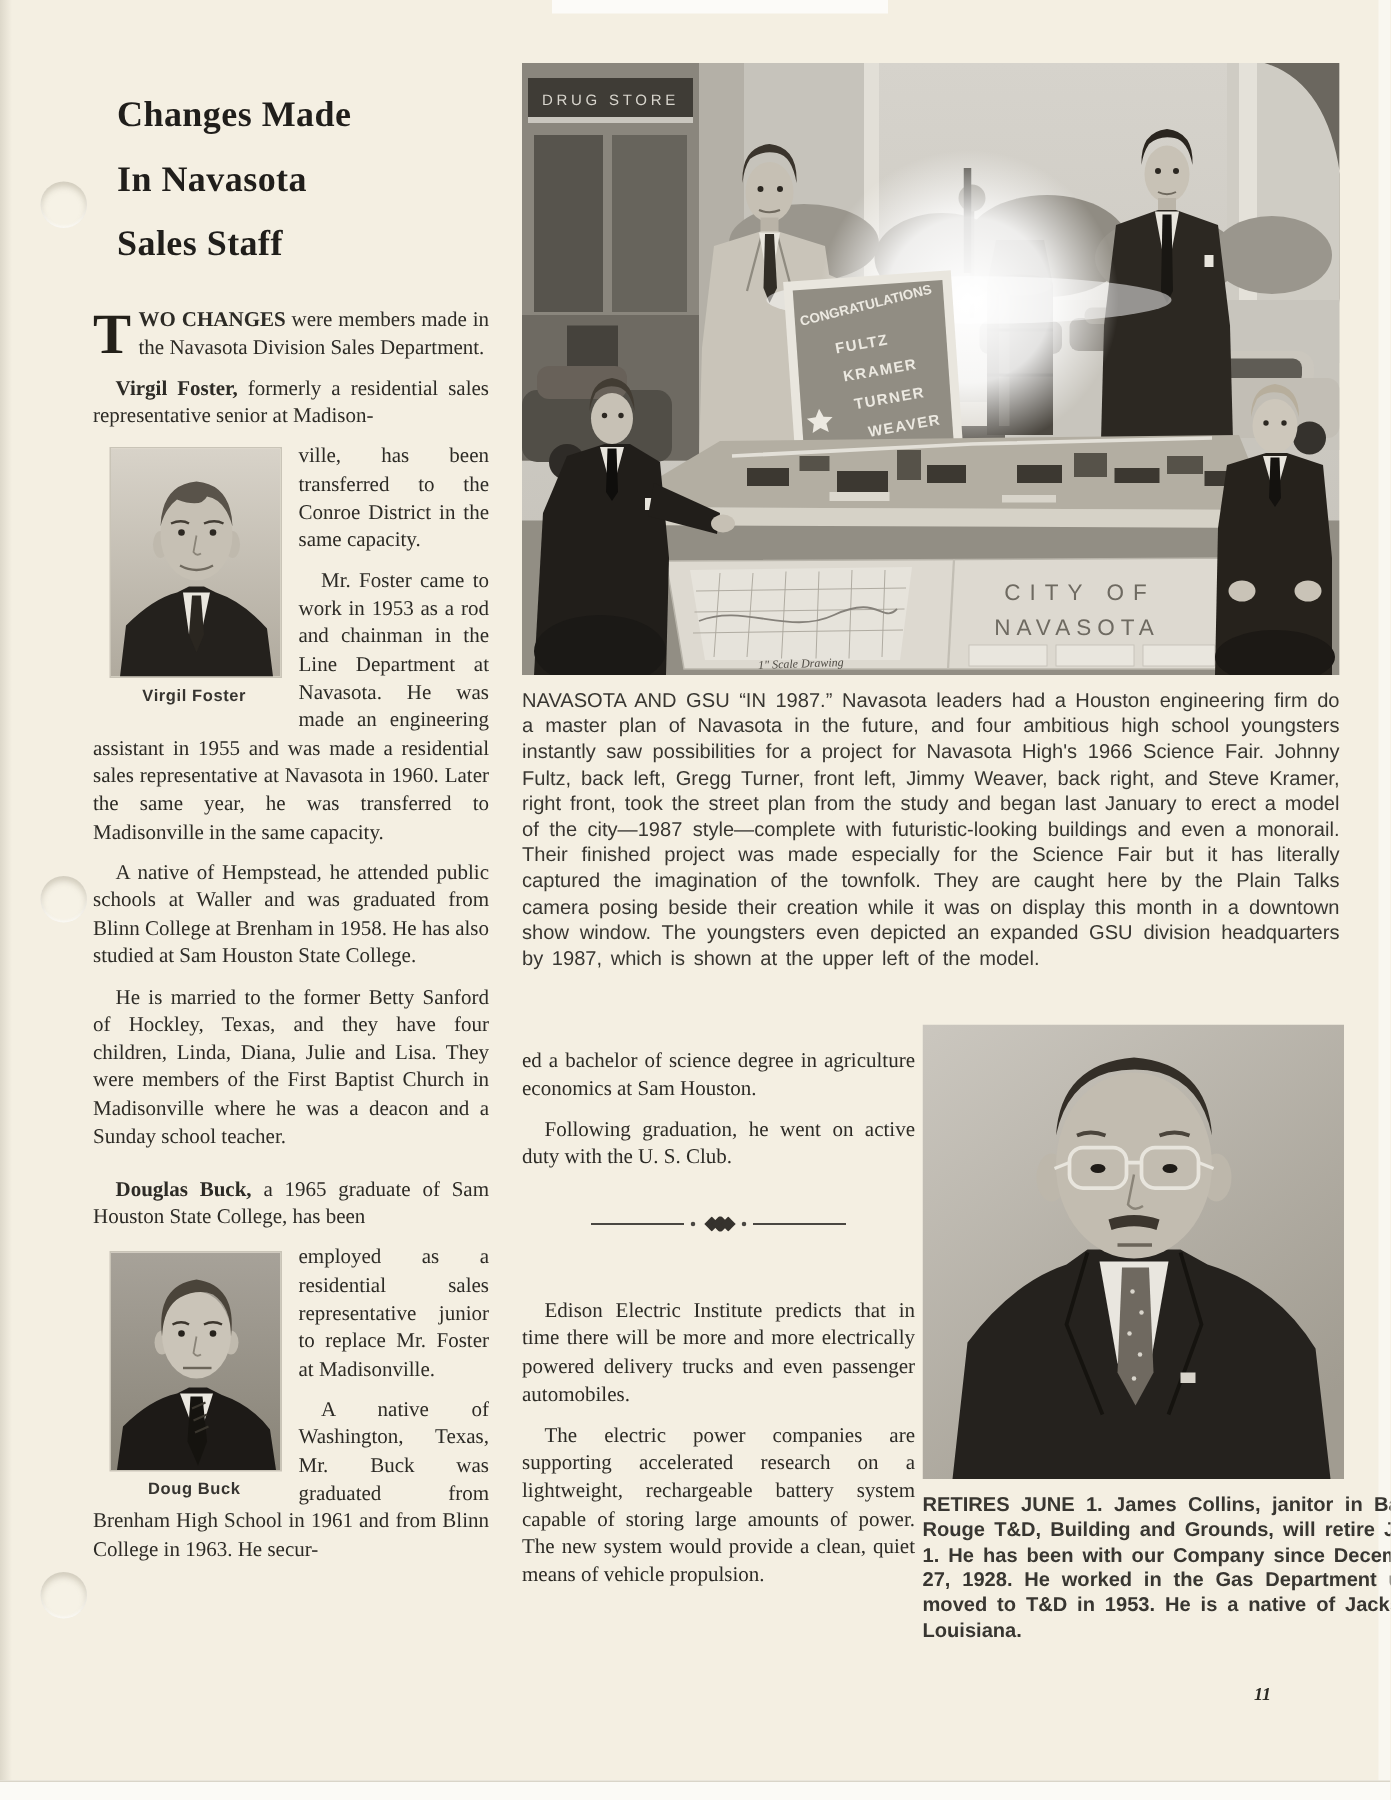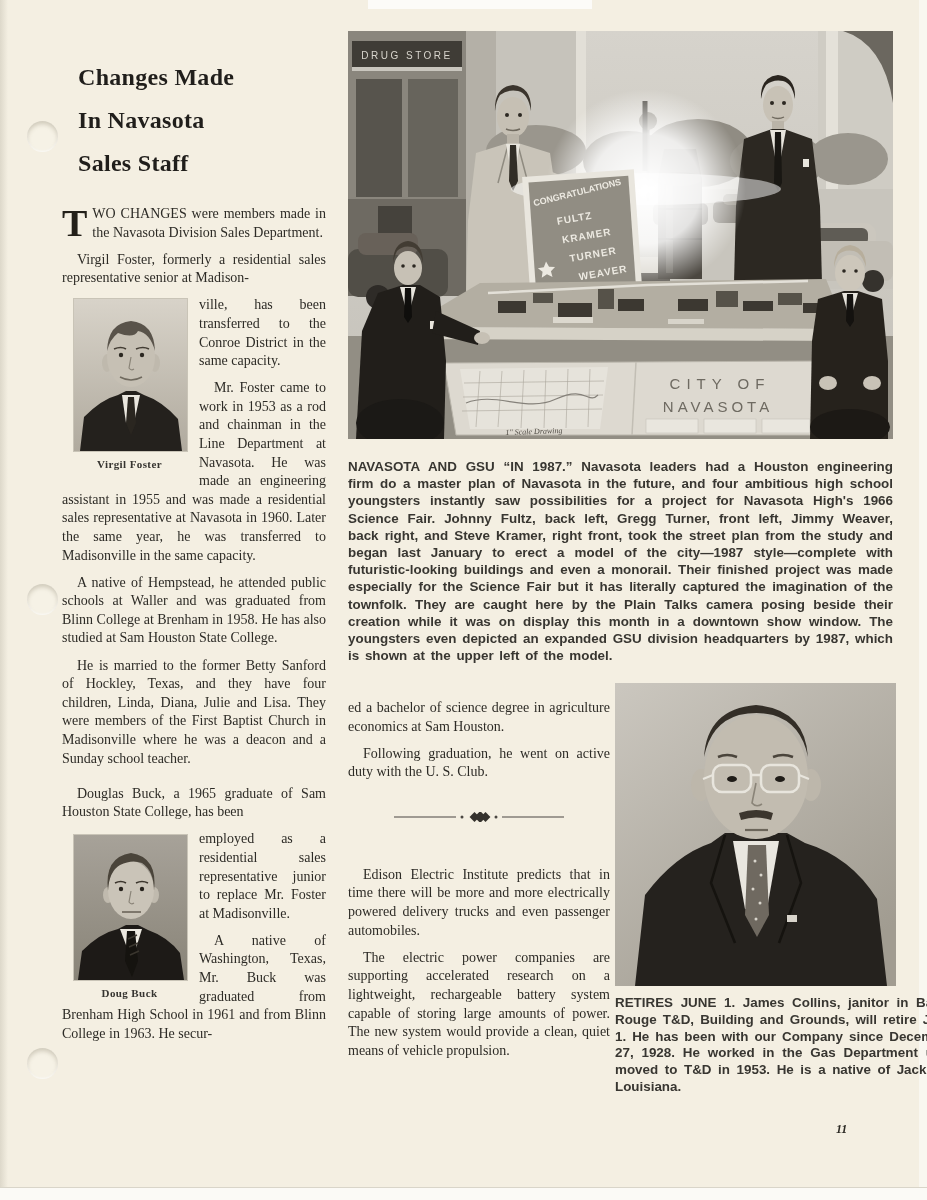--- a/index.html
+++ b/index.html
@@ -20,32 +20,32 @@
     box-shadow:inset 0 3px 4px rgba(148,139,118,.38), inset 0 -1px 2px rgba(255,255,255,.85);}
   
   .left-col{position:absolute;left:62px;top:40px;width:264px;}
   .headline{margin:16px 0 20px 16px;font-size:24px;line-height:43px;font-weight:700;
     color:#201e1b;letter-spacing:.3px;}
   .headline div{white-space:nowrap;}
   p.body{margin:0 0 8.5px 0;font-size:14px;line-height:18.6px;text-align:justify;}
   p.in{text-indent:15px;}
   .dropcap{float:left;font-size:38px;line-height:32px;font-weight:700;
     padding:2px 5px 0 0;color:#232019;}
-  b{font-weight:400;}
+  b{font-weight:700;}
   .portrait-fig{float:left;width:113px;margin:4px 13px 4px 11px;}
   .portrait-fig svg{display:block;border:1px solid #c9c4b7;}
-  .portrait-fig figcaption{font-family:Liberation Serif, serif;
+  .portrait-fig figcaption{font-family:Liberation Sans, sans-serif;
     font-weight:700;font-size:11px;letter-spacing:.4px;color:#363430;
     text-align:center;margin-top:6px;}
   .doug-space{height:8px;}
   
-  .main-photo{position:absolute;left:348px;top:31px;width:545px;height:408px;}
+  .main-photo{position:absolute;left:348px;top:42px;width:545px;height:408px;}
   .main-photo svg{display:block;}
   .main-caption{position:absolute;left:348px;top:458px;width:545px;
-    font-family:"Liberation Sans","DejaVu Sans",sans-serif;font-weight:700;
+    font-family:"Liberation Sans","DejaVu Sans",sans-serif;font-weight:400;
     font-size:13.4px;line-height:17.2px;text-align:justify;color:#383631;
     word-spacing:2px;}
   
   .mid-col{position:absolute;left:348px;top:688px;width:262px;margin-top:11px;}
   .divider-wrap{text-align:center;margin:26px 0 40px 0;}
   
   .right-col{position:absolute;left:615px;top:683px;width:339px;}
   .right-col svg{display:block;}
   .retires-caption{margin-top:9px;font-family:"Liberation Sans","DejaVu Sans",sans-serif;
     font-weight:700;font-size:13.4px;line-height:16.8px;text-align:justify;

